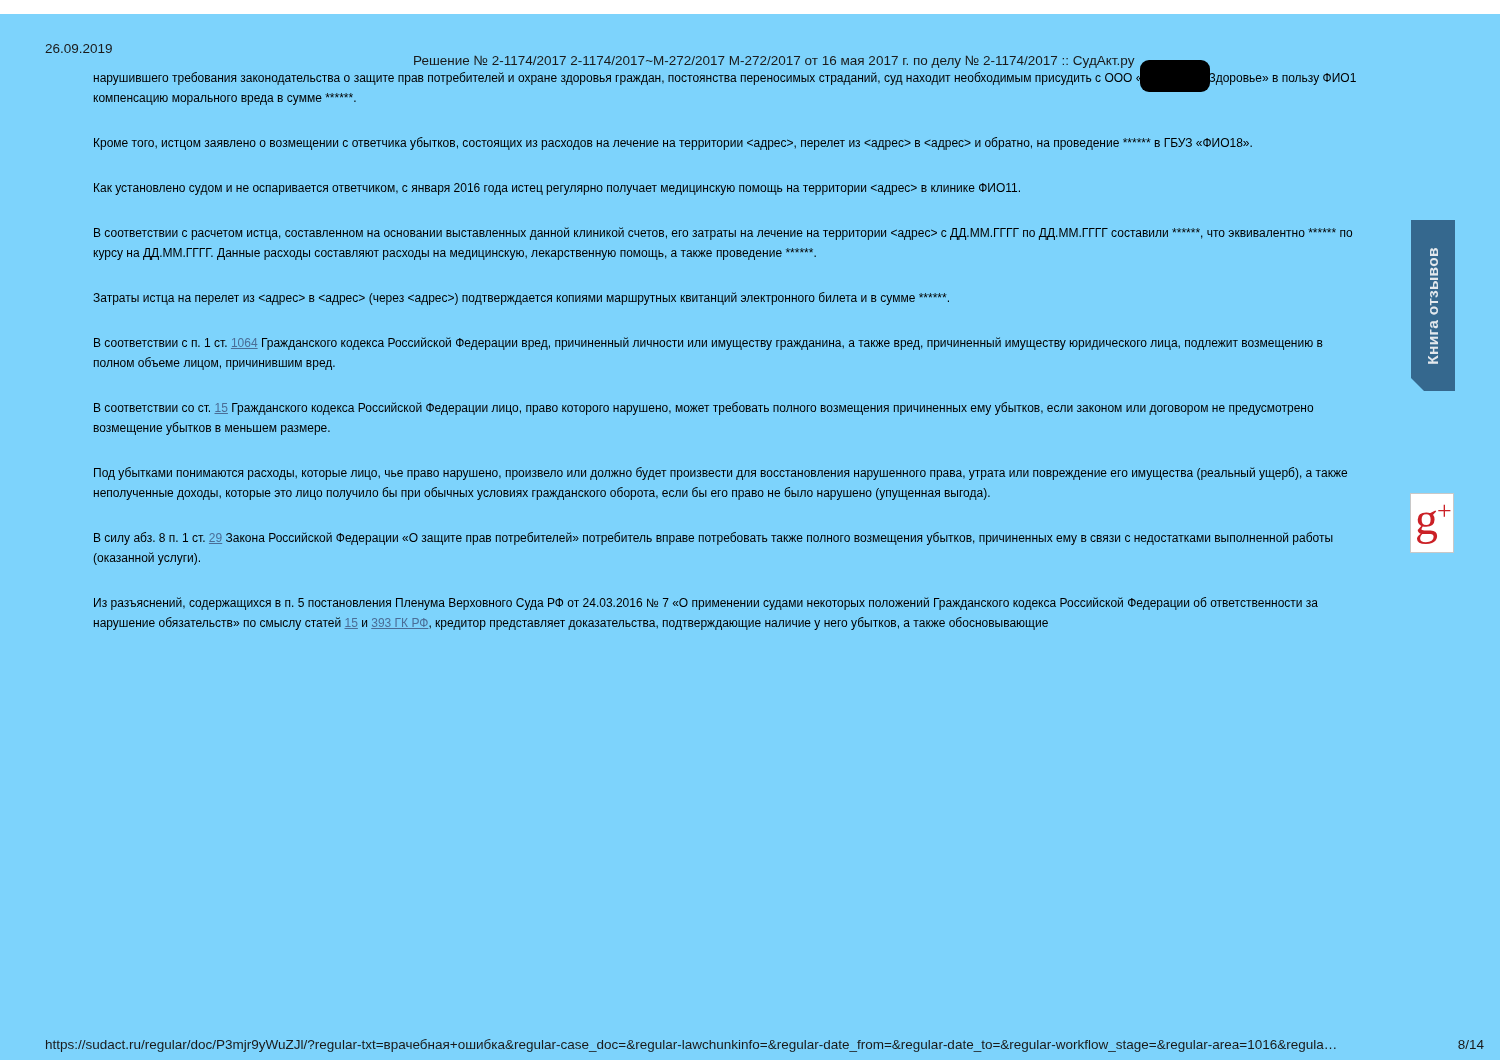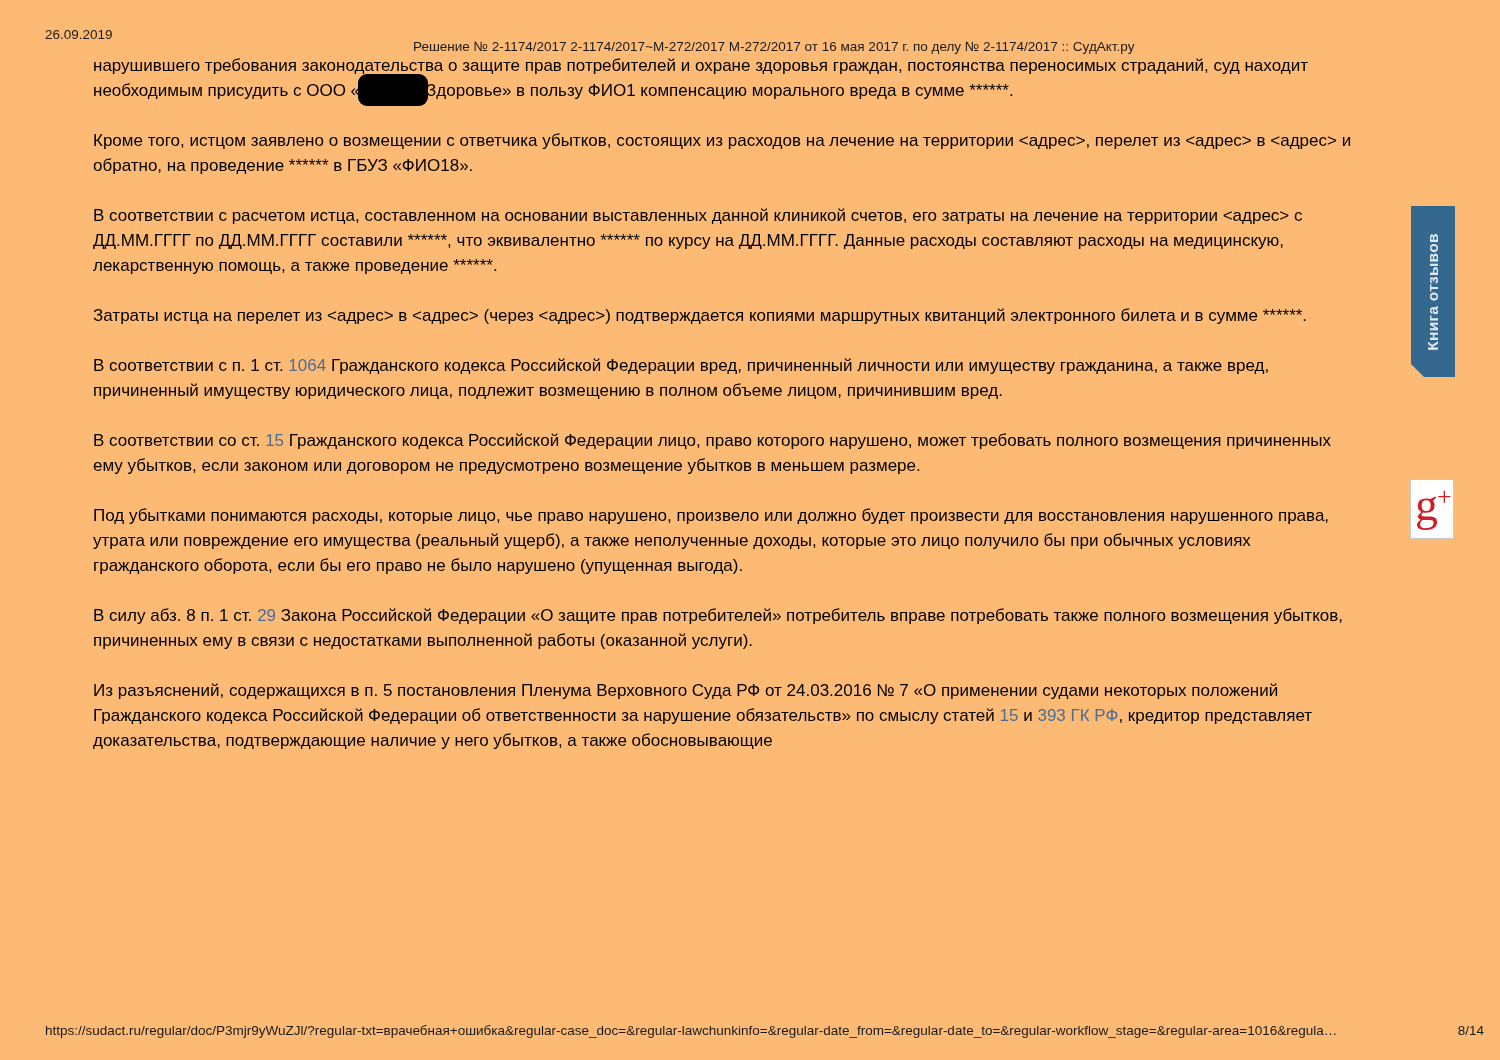--- a/index.html
+++ b/index.html
@@ -4,33 +4,33 @@
 <style>
   * { margin:0; padding:0; box-sizing:border-box; }
   html, body { width:1500px; height:1060px; }
   body {
     font-family:"Liberation Sans", sans-serif;
     background:#ffffff;
     color:#000;
     position:relative;
     overflow:hidden;
   }
-  .page { position:absolute; inset:0; background:#fdba74; }
+  .page { position:absolute; inset:0; background:#7dd3fc;margin-top:14px; }
 
   
   .print-header { position:absolute; top:27px; left:0; width:100%; height:18px;
     font-size:13.5px; line-height:16px; color:#1a1a1a; }
   .hdr-date  { position:absolute; left:45px;  top:0; white-space:nowrap; }
   .hdr-title { position:absolute; left:413px; top:12px; white-space:nowrap; }
 
   
   .doc-body { position:absolute; top:53px; left:93px; width:1264px;
-    font-size:17px; line-height:25px; color:#000; text-align:left; }
+    font-size:12px; line-height:20px; color:#000; text-align:left; }
   .doc-par { margin:0 0 25px 0; }
-  .doc-link { color:var(--link-blue, #4a6d96); cursor:pointer; }
+  .doc-link { color:var(--link-blue, #4a6d96); text-decoration:underline; cursor:pointer; }
 
   
   .redaction { display:inline-block; width:70px; height:18px; position:relative;
     vertical-align:-3px; margin:0 -2px; }
   .redaction::after { content:""; position:absolute; left:0; right:0; top:-7px; bottom:-7px;
     background:var(--redaction-black, #000); border-radius:9px; }
 
   
   .feedback-tab { position:absolute; left:1411px; top:206px; width:44px; height:171px;
     background:var(--tab-blue, #35688e); cursor:pointer;
@@ -61,20 +61,21 @@
 <div class="page">
 
   <div class="print-header">
     <span class="hdr-date">26.09.2019</span>
     <span class="hdr-title">Решение № 2-1174/2017 2-1174/2017~М-272/2017 М-272/2017 от 16 мая 2017 г. по делу № 2-1174/2017 :: СудАкт.ру</span>
   </div>
 
   <div class="doc-body" id="doc-body">
       <p class="doc-par">нарушившего требования законодательства о защите прав потребителей и охране здоровья граждан, постоянства переносимых страданий, суд находит необходимым присудить с ООО «<span class="redaction"></span>Здоровье» в пользу ФИО1 компенсацию морального вреда в сумме ******.</p>
       <p class="doc-par">Кроме того, истцом заявлено о возмещении с ответчика убытков, состоящих из расходов на лечение на территории &lt;адрес&gt;, перелет из &lt;адрес&gt; в &lt;адрес&gt; и обратно, на проведение ****** в ГБУЗ «ФИО18».</p>
+      <p class="doc-par">Как установлено судом и не оспаривается ответчиком, с января 2016 года истец регулярно получает медицинскую помощь на территории &lt;адрес&gt; в клинике ФИО11.</p>
       <p class="doc-par">В соответствии с расчетом истца, составленном на основании выставленных данной клиникой счетов, его затраты на лечение на территории &lt;адрес&gt; с ДД.ММ.ГГГГ по ДД.ММ.ГГГГ составили ******, что эквивалентно ****** по курсу на ДД.ММ.ГГГГ. Данные расходы составляют расходы на медицинскую, лекарственную помощь, а также проведение ******.</p>
       <p class="doc-par">Затраты истца на перелет из &lt;адрес&gt; в &lt;адрес&gt; (через &lt;адрес&gt;) подтверждается копиями маршрутных квитанций электронного билета и в сумме ******.</p>
       <p class="doc-par">В соответствии с п. 1 ст. <a class="doc-link">1064</a> Гражданского кодекса Российской Федерации вред, причиненный личности или имуществу гражданина, а также вред, причиненный имуществу юридического лица, подлежит возмещению в полном объеме лицом, причинившим вред.</p>
       <p class="doc-par">В соответствии со ст. <a class="doc-link">15</a> Гражданского кодекса Российской Федерации лицо, право которого нарушено, может требовать полного возмещения причиненных ему убытков, если законом или договором не предусмотрено возмещение убытков в меньшем размере.</p>
       <p class="doc-par">Под убытками понимаются расходы, которые лицо, чье право нарушено, произвело или должно будет произвести для восстановления нарушенного права, утрата или повреждение его имущества (реальный ущерб), а также неполученные доходы, которые это лицо получило бы при обычных условиях гражданского оборота, если бы его право не было нарушено (упущенная выгода).</p>
       <p class="doc-par">В силу абз. 8 п. 1 ст. <a class="doc-link">29</a> Закона Российской Федерации «О защите прав потребителей» потребитель вправе потребовать также полного возмещения убытков, причиненных ему в связи с недостатками выполненной работы (оказанной услуги).</p>
       <p class="doc-par">Из разъяснений, содержащихся в п. 5 постановления Пленума Верховного Суда РФ от 24.03.2016 № 7 «О применении судами некоторых положений Гражданского кодекса Российской Федерации об ответственности за нарушение обязательств» по смыслу статей <a class="doc-link">15</a> и <a class="doc-link">393 ГК РФ</a>, кредитор представляет доказательства, подтверждающие наличие у него убытков, а также обосновывающие</p>
     </div>
 
   <div class="feedback-tab">

